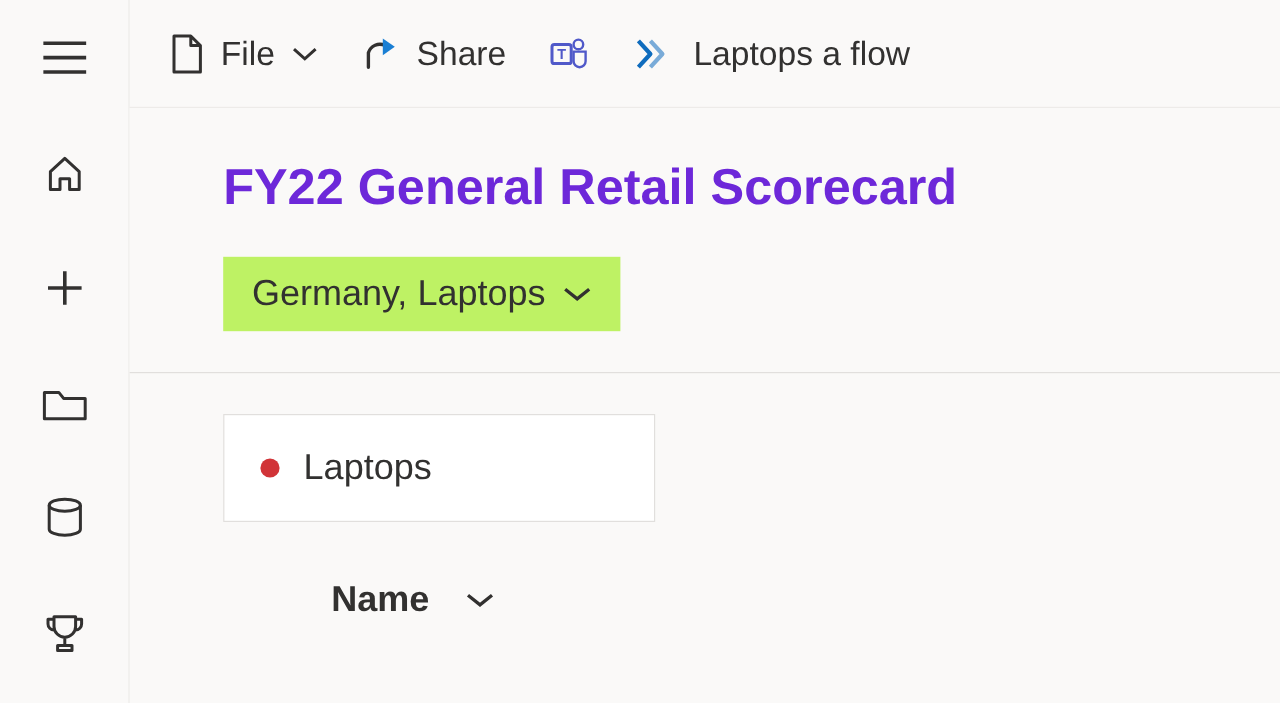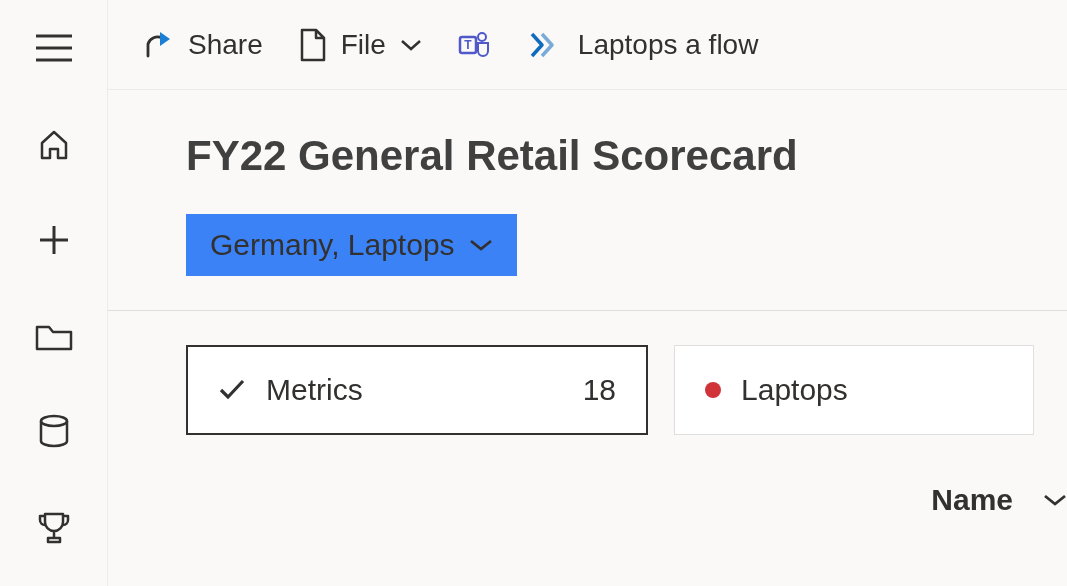--- a/index.html
+++ b/index.html
@@ -56,28 +56,28 @@
       cursor: pointer;
     }
     .header-area {
       padding: 42px 0 34px 78px;
       border-bottom: 1px solid #e1dfdd;
       background: #faf9f8;
     }
     .page-title {
       font-size: 42px;
       font-weight: 700;
-      color: #404040;
+      color: #6d28d9;
       margin-bottom: 34px;
     }
     .filter-pill {
       display: inline-flex;
       align-items: center;
       gap: 14px;
-      background: #3b82f6;
+      background: #bef264;
       padding: 14px 24px;
       font-size: 30px;
       color: #323130;
       cursor: pointer;
     }
     .cards-row {
       display: flex;
       gap: 26px;
       padding: 34px 0 0 78px;
     }
@@ -102,21 +102,20 @@
       width: 16px;
       height: 16px;
       background: #d13438;
       border-radius: 50%;
     }
     .table-header {
       padding: 48px 0 0 168px;
       display: flex;
       align-items: center;
       gap: 30px;
-      justify-content: flex-end;
     }
     .col-name {
       font-size: 30px;
       font-weight: 600;
     }
     svg { display: block; }
   </style>
 </head>
 <body>
 
@@ -154,40 +153,40 @@
           <path d="M9 4 h18 v8 a9 9 0 0 1 -18 0 Z M9 6 h-5 v4 a5 5 0 0 0 5 5 M27 6 h5 v4 a5 5 0 0 1 -5 5 M18 21 v7 M12 32 h12 v-4 h-12 Z" fill="none" stroke="#323130" stroke-width="2.5" stroke-linejoin="round"></path>
         </svg>
     </div>
   </nav>
 
   <div class="main">
 
     <div class="topbar">
       <div class="topbar-item">
         <span>
+          <svg width="28" height="34" viewBox="0 0 28 34">
+              <path d="M3 2 h14 l8 8 v22 H3 Z M17 2 v8 h8" fill="none" stroke="#323130" stroke-width="2.5" stroke-linejoin="round"></path>
+            </svg>
+        </span>
+        <span>File</span>
+        <span>
+          <svg width="22" height="14" viewBox="0 0 22 14">
+              <path d="M2 3 l9 8 l9 -8" fill="none" stroke="#323130" stroke-width="2.5"></path>
+            </svg>
+        </span>
+      </div>
+
+      <div class="topbar-item">
+        <span>
           <svg width="32" height="30" viewBox="0 0 32 30">
               <path d="M6 26 V14 a10 10 0 0 1 14 -6" fill="none" stroke="#323130" stroke-width="2.8" stroke-linecap="round"></path>
               <path d="M18 2 l10 7 l-10 7 Z" fill="#1a7fd4"></path>
             </svg>
         </span>
         <span>Share</span>
-      </div>
-
-      <div class="topbar-item">
-        <span>
-          <svg width="28" height="34" viewBox="0 0 28 34">
-              <path d="M3 2 h14 l8 8 v22 H3 Z M17 2 v8 h8" fill="none" stroke="#323130" stroke-width="2.5" stroke-linejoin="round"></path>
-            </svg>
-        </span>
-        <span>File</span>
-        <span>
-          <svg width="22" height="14" viewBox="0 0 22 14">
-              <path d="M2 3 l9 8 l9 -8" fill="none" stroke="#323130" stroke-width="2.5"></path>
-            </svg>
-        </span>
       </div>
 
       <div class="topbar-item">
         <span>
           <svg width="34" height="32" viewBox="0 0 34 32">
               <rect x="2" y="8" width="16" height="16" rx="2" fill="none" stroke="#5059c9" stroke-width="2.5"></rect>
               <text x="10" y="20" font-size="12" font-weight="700" text-anchor="middle" fill="#5059c9">T</text>
               <circle cx="24" cy="8" r="4" fill="none" stroke="#5059c9" stroke-width="2"></circle>
               <path d="M20 14 h10 v8 a5 5 0 0 1 -10 0 Z" fill="none" stroke="#5059c9" stroke-width="2"></path>
             </svg>
@@ -211,29 +210,20 @@
         <span>Germany, Laptops</span>
         <span>
           <svg width="24" height="14" viewBox="0 0 24 14">
               <path d="M2 3 l10 8 l10 -8" fill="none" stroke="#323130" stroke-width="2.8"></path>
             </svg>
         </span>
       </div>
     </div>
 
     <div class="cards-row">
-      <div class="card active">
-        <span>
-          <svg width="28" height="24" viewBox="0 0 28 24">
-              <path d="M3 12 l7 7 L25 3" fill="none" stroke="#323130" stroke-width="3.2"></path>
-            </svg>
-        </span>
-        <span>Metrics</span>
-        <span class="count">18</span>
-      </div>
       <div class="card" style="min-width:360px;">
         <span class="red-dot"></span>
         <span>Laptops</span>
       </div>
     </div>
 
     <div class="table-header">
       <span class="col-name">Name</span>
       <span>
         <svg width="24" height="14" viewBox="0 0 24 14">

